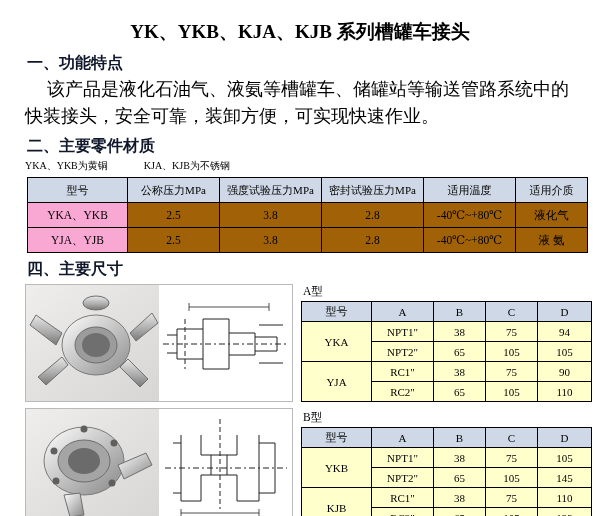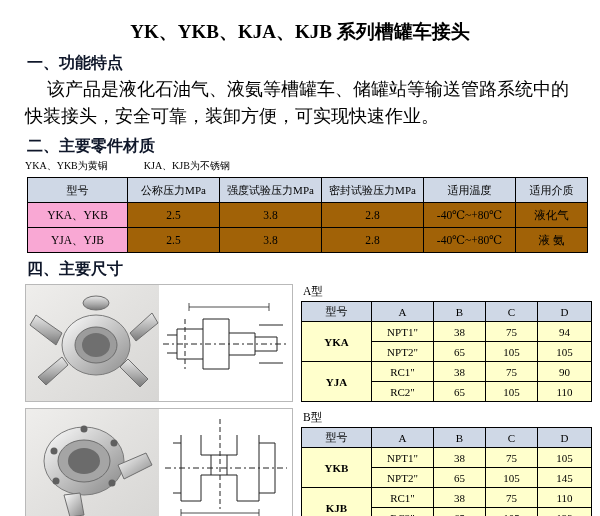--- a/index.html
+++ b/index.html
@@ -142,21 +142,20 @@
   }
   .dim-table thead td {
     background: #cfd8e6;
     font-weight: normal;
   }
   .dim-table tbody td {
     background: #ffffcc;
   }
   .model-cell {
     font-size: 11.5px;
-    font-weight: bold;
   }
   svg { display: block; }
 </style>
 </head>
 <body>
 
 <div class="page">
 
   <div class="title">YK、YKB、KJA、KJB 系列槽罐车接头</div>
 

